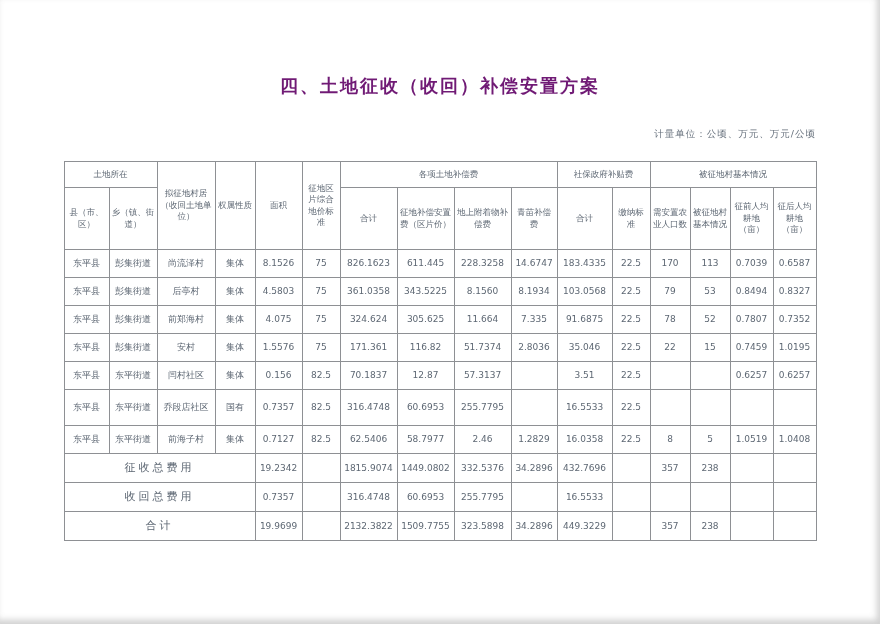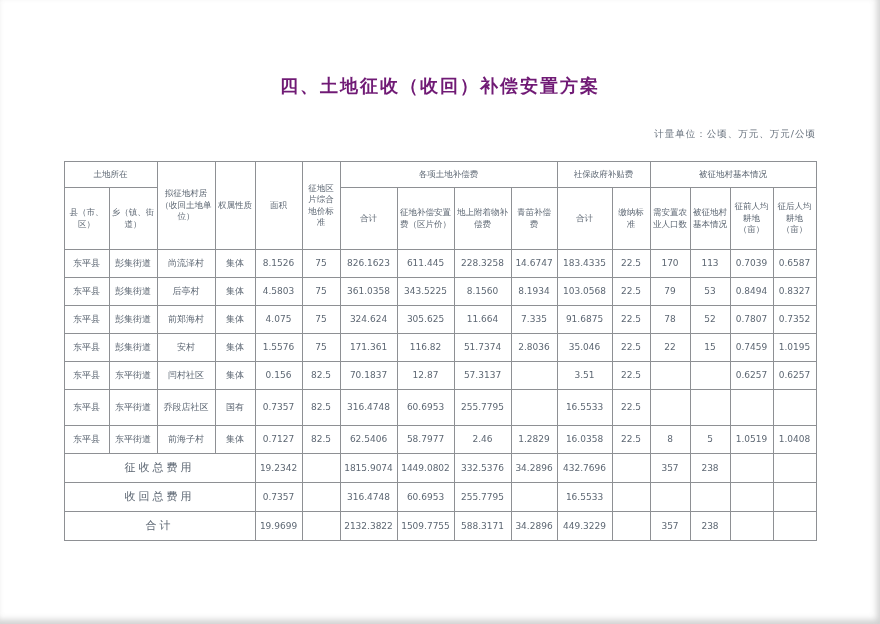--- a/index.html
+++ b/index.html
@@ -261,21 +261,21 @@
         <td></td>
         <td></td>
         <td></td>
       </tr>
       <tr class="frow">
         <td colspan="4" class="flabel">合计</td>
         <td>19.9699</td>
         <td></td>
         <td>2132.3822</td>
         <td>1509.7755</td>
-        <td>588.3171</td>
+        <td>323.5898</td>
         <td>34.2896</td>
         <td>449.3229</td>
         <td></td>
         <td>357</td>
         <td>238</td>
         <td></td>
         <td></td>
       </tr>
     </tbody>
   </table>

